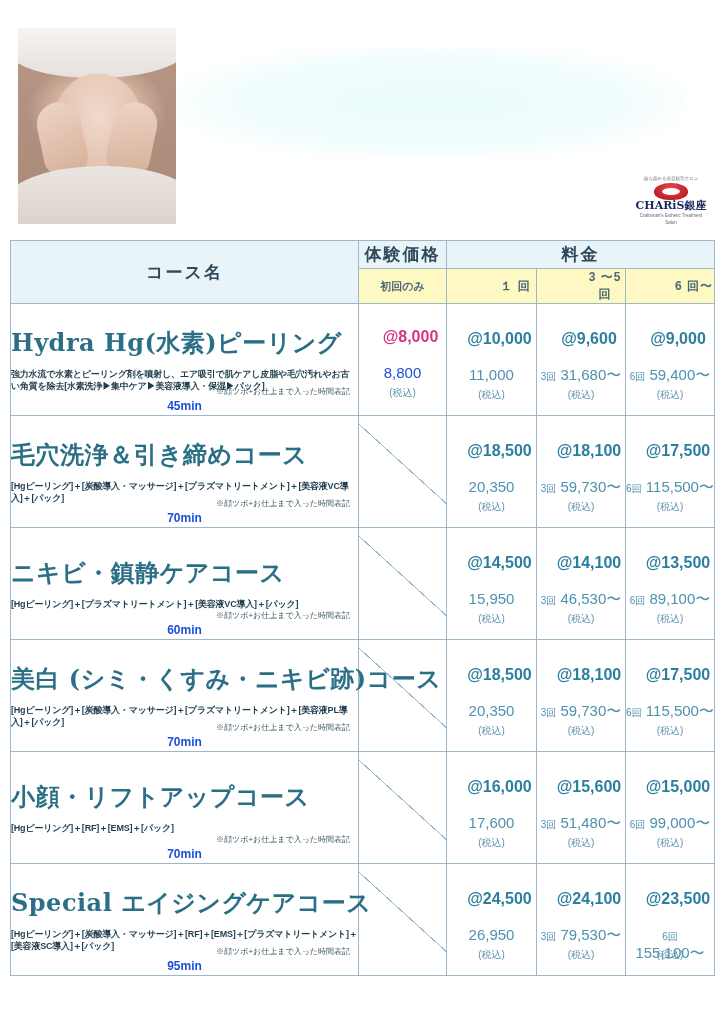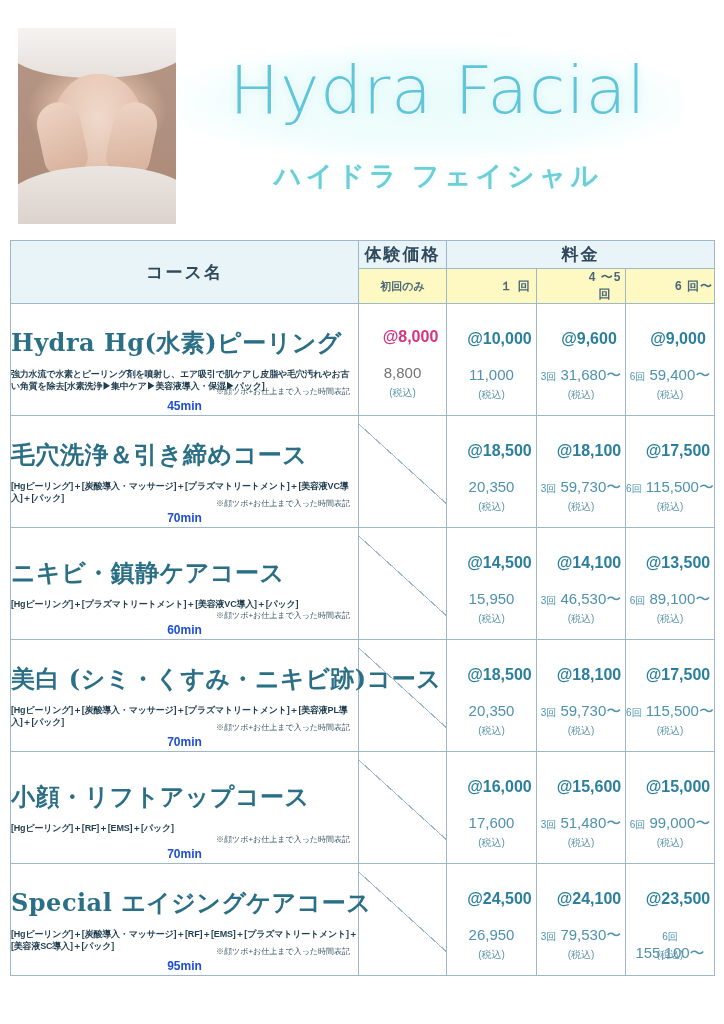--- a/index.html
+++ b/index.html
@@ -228,21 +228,21 @@
     left: 0; right: 0; top: 84px;
     font-size: 10px;
     color: #5b93ab;
   }
   .trial .p-top {
     color: #d6337f;
     top: 24px;
     font-size: 16px;
   }
   .trial .p-bottom {
-    color: #737373;
+    color: #1d4ed8;
     top: 60px;
     font-size: 15px;
   }
   .trial .p-tax { top: 82px; }
 
   
   .slash {
     position: absolute;
     inset: 0;
     overflow: hidden;
@@ -265,44 +265,48 @@
     <div class="photo">
       <div class="towel-top"></div>
       <div class="face"></div>
       <div class="hand-l"></div>
       <div class="hand-r"></div>
       <div class="towel-bottom"></div>
       <div class="shade"></div>
     </div>
 
     <div class="title-glow"></div>
-    <div class="main-title">Hydra Facial</div>
-    <div class="sub-title">ハイドラ フェイシャル</div>
-
+
+    <div class="logo">
+      <div class="logo-cap">誰も認める美容脱毛サロン</div>
+      <div class="logo-mark"></div>
+      <div class="logo-name">CHARiS銀座</div>
+      <div class="logo-tag">Craftsman's Esthetic Treatment Salon</div>
+    </div>
   </div>
 
   <div class="table-wrap">
     <table class="price">
       <colgroup>
         <col class="c-name">
           <col class="c-trial">
           <col class="c-one">
           <col class="c-three">
           <col class="c-six">
       </colgroup>
       <thead>
         <tr>
           <th class="hdr" rowspan="2">コース名</th>
           <th class="hdr">体験価格</th>
           <th class="hdr" colspan="3">料金</th>
         </tr>
         <tr>
           <th class="hdr-sub">初回のみ</th>
           <th class="hdr-sub one">１ 回</th>
-          <th class="hdr-sub three">4 〜5回</th>
+          <th class="hdr-sub three">3 〜5回</th>
           <th class="hdr-sub six">6 回〜</th>
         </tr>
       </thead>
       <tbody>
 
         <tr>
           <td class="name-cell">
             <div class="course-title">Hydra Hg(水素)ピーリング</div>
             <div class="course-detail">強力水流で水素とピーリング剤を噴射し、エア吸引で肌ケアし皮脂や毛穴汚れやお古い角質を除去[水素洗浄▶集中ケア▶美容液導入・保湿▶パック]</div>
             <div class="course-note">※顔ツボ+お仕上まで入った時間表記</div>

